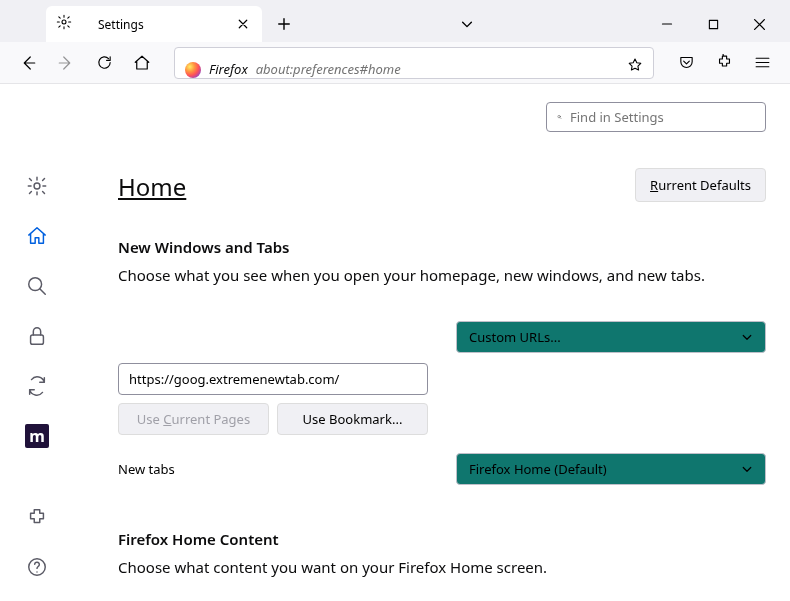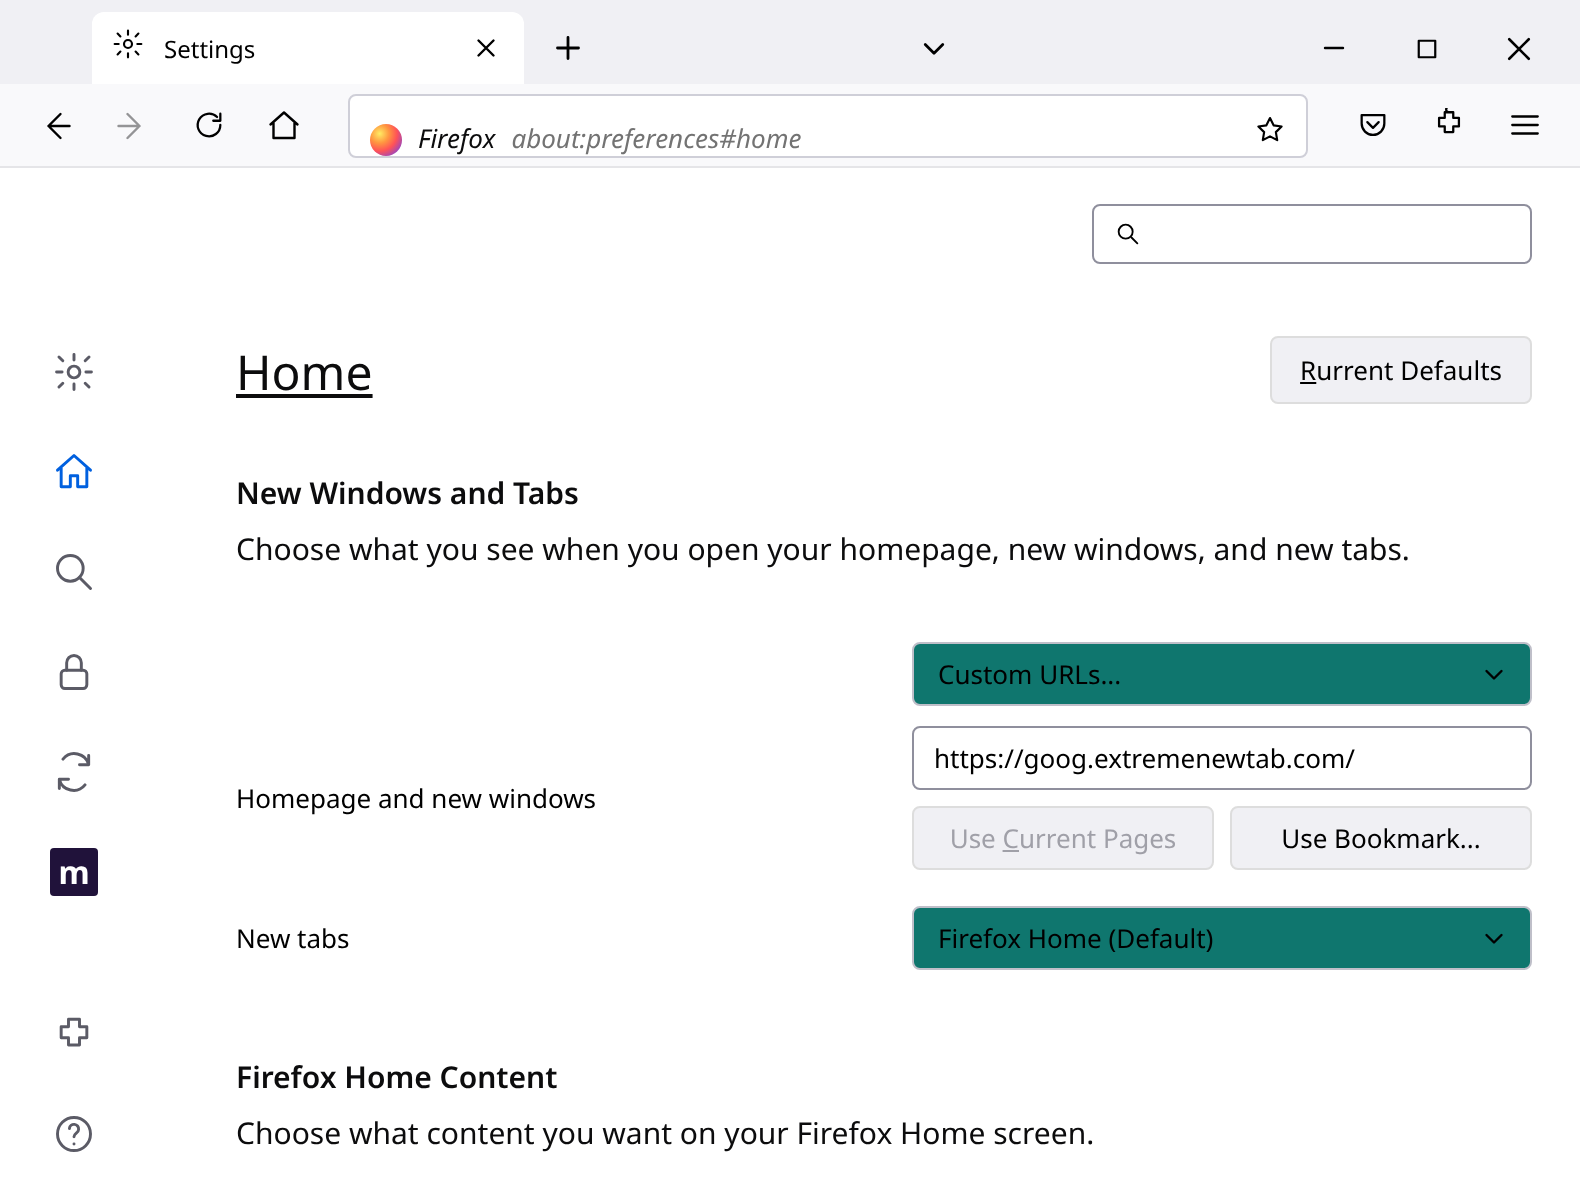--- a/index.html
+++ b/index.html
@@ -1,20 +1,20 @@
 <!DOCTYPE html>
 <html><head>
   <meta charset="utf-8">
   <style>
     * { box-sizing: border-box; margin: 0; padding: 0; font-family: system-ui, -apple-system, "Segoe UI", sans-serif; }
     body { width: 790px; height: 601px; background: #fff; overflow: hidden; position: relative; }
     
     
     .titlebar { height: 42px; background: #f0f0f4; display: flex; align-items: flex-end; padding: 0 8px 0 46px; }
-    .tab { background: #fff; border-radius: 6px 6px 0 0; height: 36px; width: 216px; display: flex; align-items: center; padding: 0 10px; gap: 10px; }
+    .tab { background: #fff; border-radius: 6px 6px 0 0; height: 36px; width: 216px; display: flex; align-items: center; padding: 0 10px; gap: 26px; }
     .tab-icon svg { width: 16px; height: 16px; }
     .tab-title { font-size: 12px; flex: 1; }
     .tab-close { width: 18px; height: 18px; display: flex; align-items: center; justify-content: center; cursor: pointer; }
     .newtab { width: 32px; height: 32px; display: flex; align-items: center; justify-content: center; cursor: pointer; margin-left: 6px; margin-bottom: 2px; }
     .win-controls { margin-left: auto; display: flex; gap: 0; margin-bottom: 2px; }
     .win-btn { width: 46px; height: 32px; display: flex; align-items: center; justify-content: center; cursor: pointer; }
     .chevron-btn { width: 34px; height: 32px; display: flex; align-items: center; justify-content: center; cursor: pointer; margin-right: 10px; margin-bottom: 2px; margin-left: auto; }
     
     
     .toolbar { height: 42px; background: #f9f9fb; display: flex; align-items: center; padding: 0 12px; gap: 6px; border-bottom: 1px solid #e5e5e8; }
@@ -203,20 +203,21 @@
         </svg>
       </div>
   </div>
 
   <div class="main">
     <div class="search-box">
       <svg viewBox="0 0 24 24" width="14" height="14">
           <circle cx="10" cy="10" r="6"></circle>
           <path d="M20 20l-5-5"></path>
         </svg>
+      <input type="text" placeholder="Find in Settings" style="">
     </div>
 
     <h1>Home</h1>
     <button class="restore-btn"><u>R</u><span>urrent Defaults</span></button>
 
     <h2>New Windows and Tabs</h2>
     <p class="desc">Choose what you see when you open your homepage, new windows, and new tabs.</p>
 
     <div class="form">
       <div class="row">
@@ -224,21 +225,20 @@
         <div class="row-controls">
           <div class="select">
             <span>Custom URLs...</span>
             <svg viewBox="0 0 16 16" width="12" height="12">
                 <path d="M3 6l5 5 5-5"></path>
               </svg>
           </div>
         </div>
       </div>
       <div class="row">
-        <div class="row-label">Homepage and new windows</div>
         <div class="row-controls">
           <input class="textinput" type="text" value="https://goog.extremenewtab.com/" style="">
           <div class="btnrow">
             <button class="btn disabled">Use <u>C</u><span>urrent Pages</span></button>
             <button class="btn">Use Bookmark...</button>
           </div>
         </div>
       </div>
       <div class="row" style="margin-top:18px;">
         <div class="row-label">New tabs</div>

